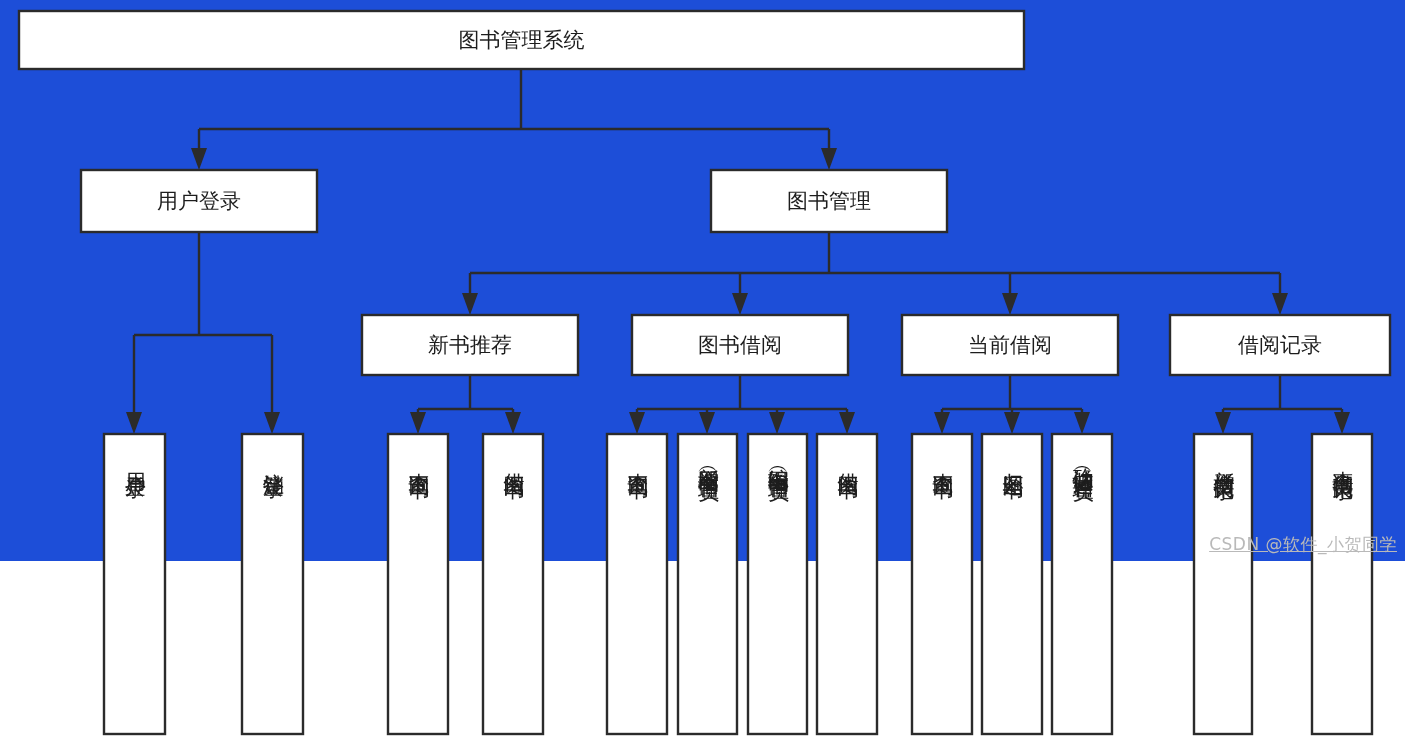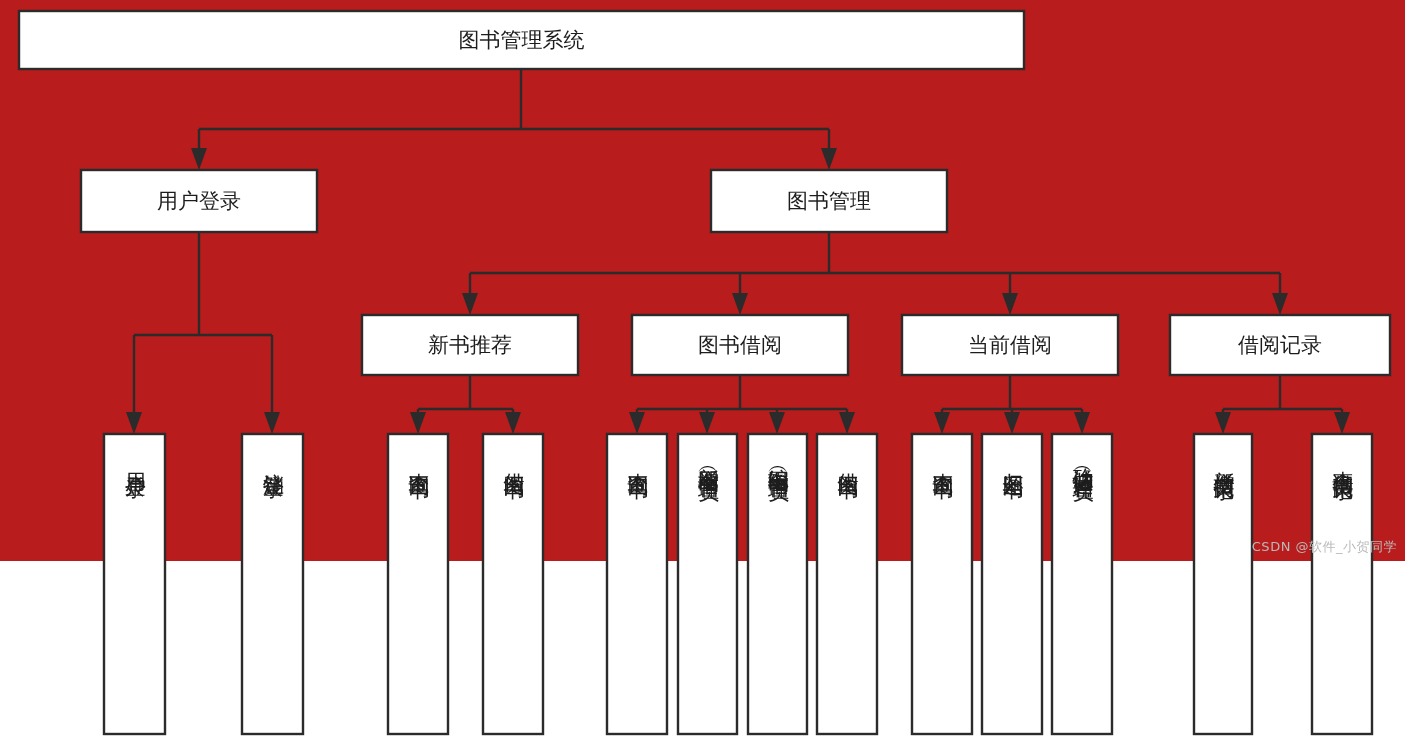--- a/index.html
+++ b/index.html
@@ -10,21 +10,21 @@
   body {
     width: 1405px;
     height: 747px;
     font-family: "DejaVu Sans", "Liberation Sans", sans-serif;
     overflow: hidden;
   }
   #diagram-root {
     position: relative;
     width: 1405px;
     height: 561px;
-    background: #b91c1c;
+    background: #1d4ed8;
   }
   svg.diagram-svg {
     position: absolute;
     left: 0;
     top: 0;
     width: 1405px;
     height: 747px;
   }
   .node-box {
     fill: #ffffff;
@@ -55,24 +55,25 @@
   }
   .arrow-head {
     fill: #2b2b2b;
     stroke: none;
   }
   .watermark {
     position: absolute;
     right: 8px;
     bottom: 5px;
     font-family: "DejaVu Sans", "Liberation Sans", sans-serif;
-    font-size: 13px;
+    font-size: 17px;
     color: #b9b9b9;
     white-space: nowrap;
     letter-spacing: 0.5px;
+    text-decoration: underline;
   }
 </style>
 </head>
 <body>
 
 <div id="diagram-root">
 
   <svg class="diagram-svg" viewBox="0 0 1405 747">
     <g id="edges-layer">
         <line x1="521" y1="69" x2="521" y2="129" class="edge-line"></line>

